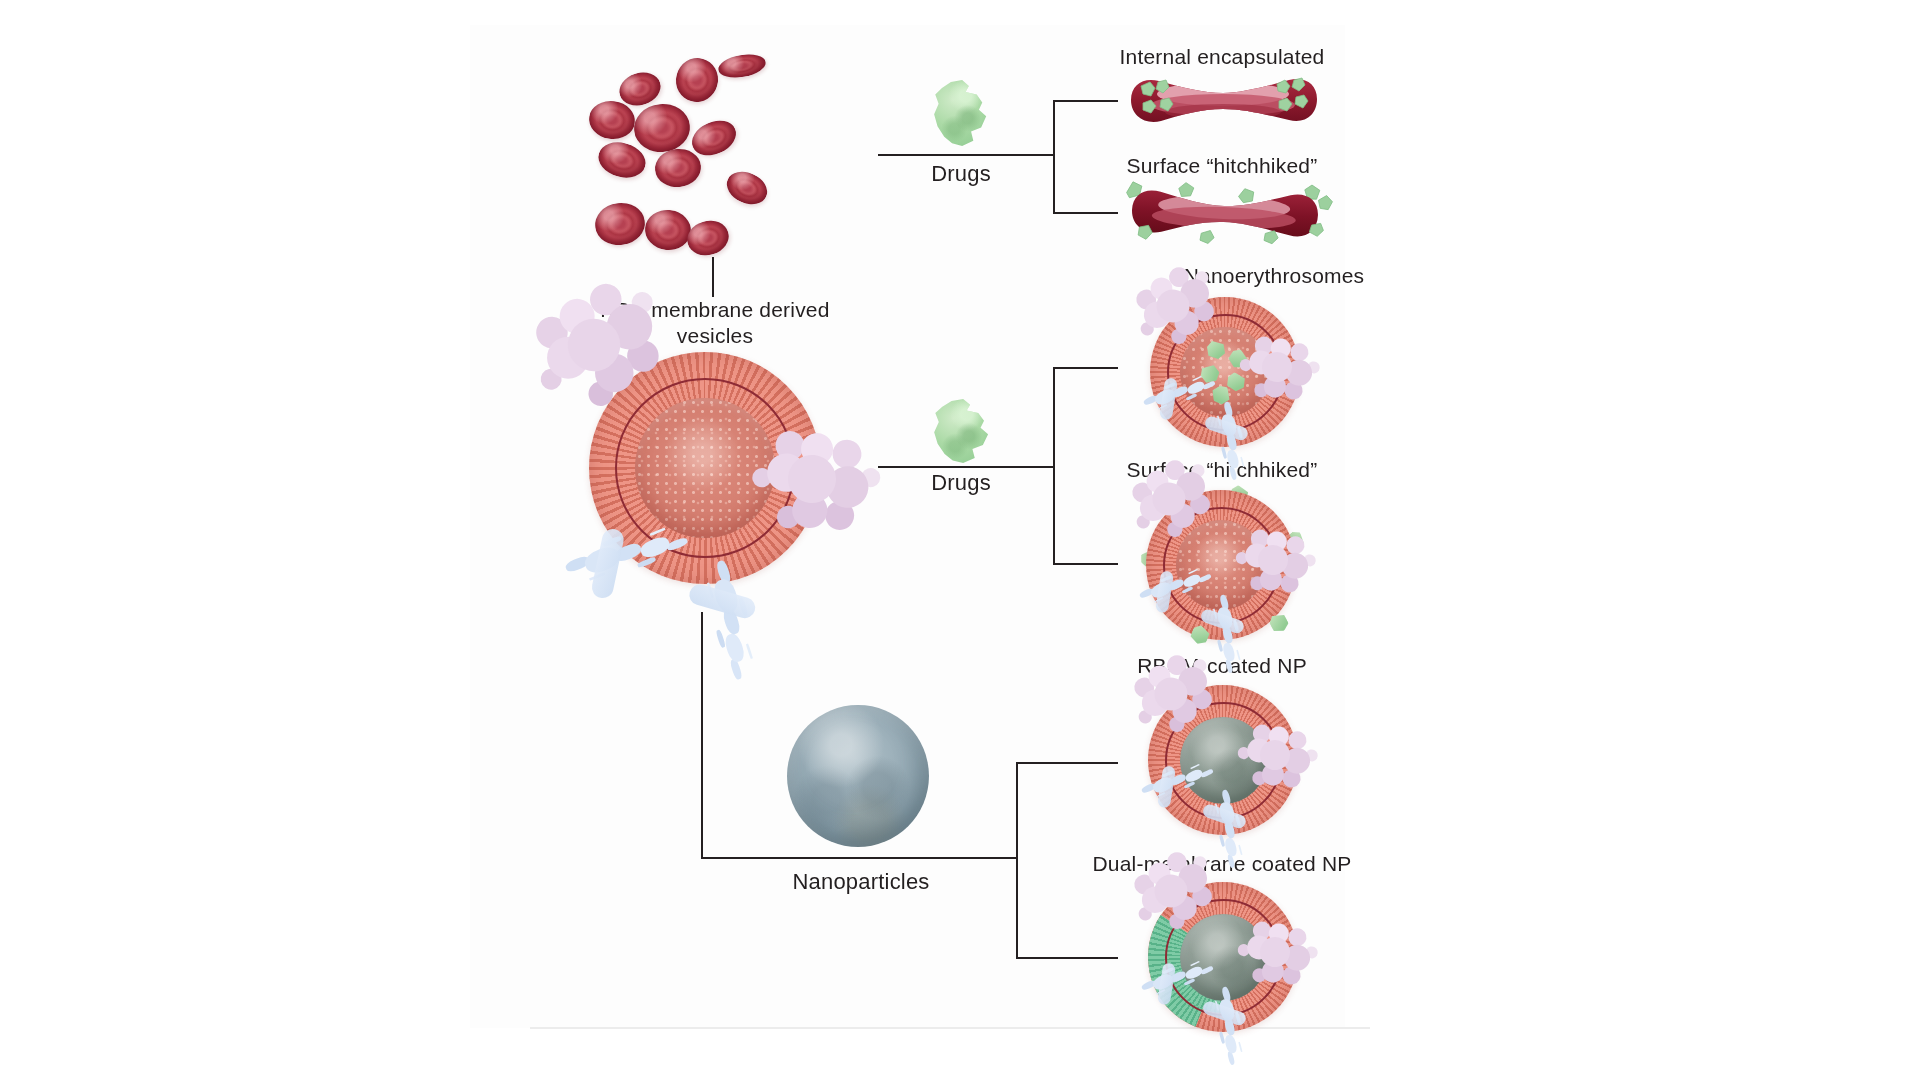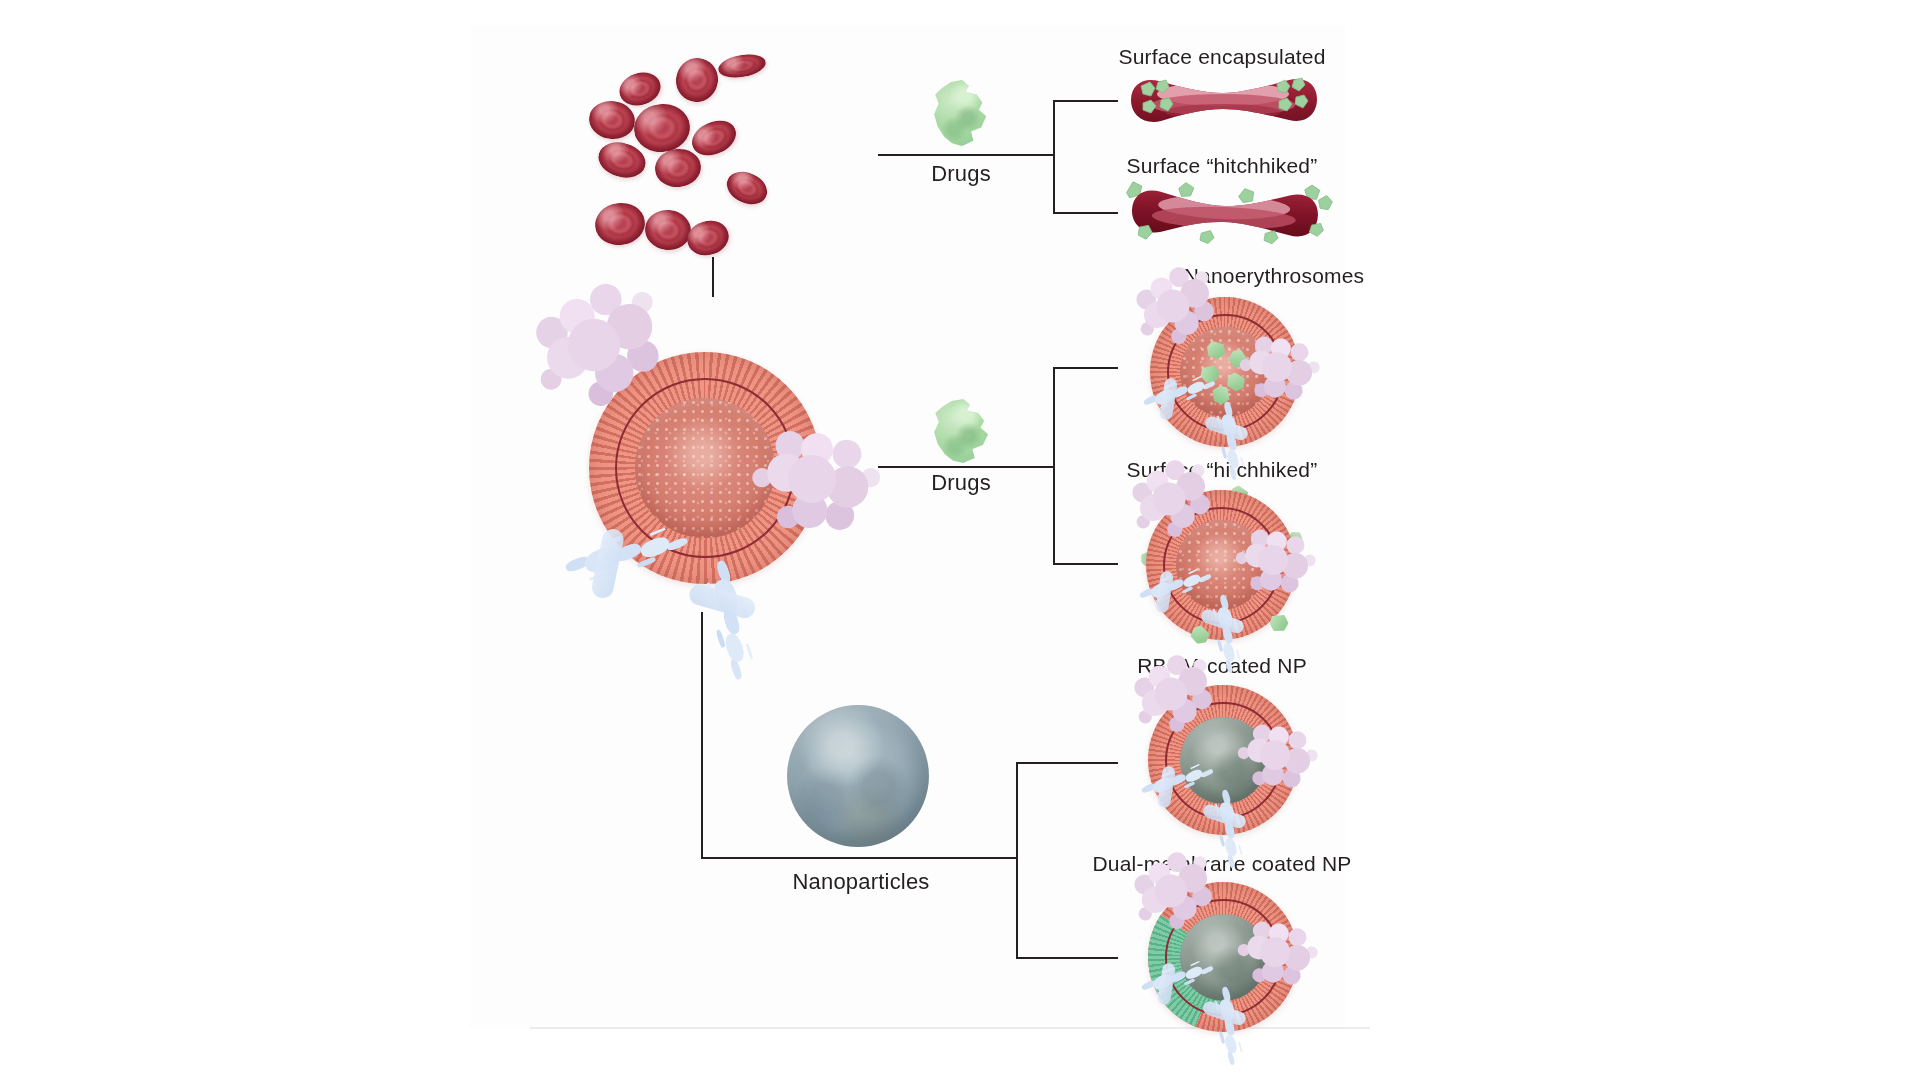--- a/index.html
+++ b/index.html
@@ -119,40 +119,41 @@
     <div class="rbc" style="left:44px;top:54px;width:56px;height:48px;transform:rotate(-6deg)"></div>
     <div class="rbc" style="left:101px;top:72px;width:46px;height:32px;transform:rotate(-24deg)"></div>
     <div class="rbc" style="left:8px;top:93px;width:48px;height:34px;transform:rotate(16deg)"></div>
     <div class="rbc" style="left:65px;top:99px;width:46px;height:38px;transform:rotate(-6deg)"></div>
     <div class="rbc" style="left:136px;top:123px;width:42px;height:30px;transform:rotate(24deg)"></div>
     <div class="rbc" style="left:5px;top:153px;width:50px;height:42px;transform:rotate(-8deg)"></div>
     <div class="rbc" style="left:55px;top:160px;width:46px;height:40px;transform:rotate(6deg)"></div>
     <div class="rbc" style="left:97px;top:171px;width:42px;height:34px;transform:rotate(-16deg)"></div>
   </div>
 
+  <div class="lbl sm" style="left:565px;top:297px;width:300px">RBC membrane derived vesicles</div>
   <div class="lbl" style="left:911px;top:161px;width:100px">Drugs</div>
   <div class="lbl" style="left:911px;top:470px;width:100px">Drugs</div>
   <div class="lbl" style="left:761px;top:869px;width:200px">Nanoparticles</div>
 
   <div class="drug" style="left:933px;top:80px;width:56px;height:66px"></div>
   <div class="drug" style="left:933px;top:399px;width:58px;height:64px"></div>
 
   <div class="vesicle" style="left:589px;top:352px;width:232px;height:232px">
     <div class="v-fringe"></div>
     <div class="v-ring"></div>
     <div class="v-core"></div>
     <div class="prot-l" style="left:-10px;top:-22px;transform:scale(1.75) rotate(-12deg)"></div>
     <div class="prot-l" style="left:208px;top:112px;transform:scale(1.6) rotate(28deg)"></div>
     <div class="prot-b" style="left:0px;top:200px;transform:scale(1.35) rotate(-22deg)"></div>
     <div class="prot-b" style="left:124px;top:236px;transform:scale(1.3) rotate(72deg)"></div>
   </div>
 
   <div class="np-sphere" style="left:787px;top:705px;width:142px;height:142px"></div>
 
-  <div class="lbl sm" style="left:1092px;top:44px;width:260px">Surface encapsulated</div>
+  <div class="lbl sm" style="left:1092px;top:44px;width:260px">Internal encapsulated</div>
   <div class="lbl sm" style="left:1092px;top:153px;width:260px">Surface “hitchhiked”</div>
   <div class="lbl sm" style="left:1144px;top:263px;width:260px">Nanoerythrosomes</div>
   <div class="lbl sm" style="left:1092px;top:457px;width:260px">Surface “hitchhiked”</div>
   <div class="lbl sm" style="left:1092px;top:653px;width:260px">RBCM-coated NP</div>
   <div class="lbl sm" style="left:1092px;top:851px;width:260px">Dual-membrane coated NP</div>
 
   <svg class="rbc-side" style="left:1117px;top:71px" width="212" height="58" viewBox="0 0 212 58">
     <defs>
       <linearGradient id="gRbc" x1="0" y1="0" x2="0" y2="1">
         <stop offset="0" stop-color="#AA2A40"></stop>

